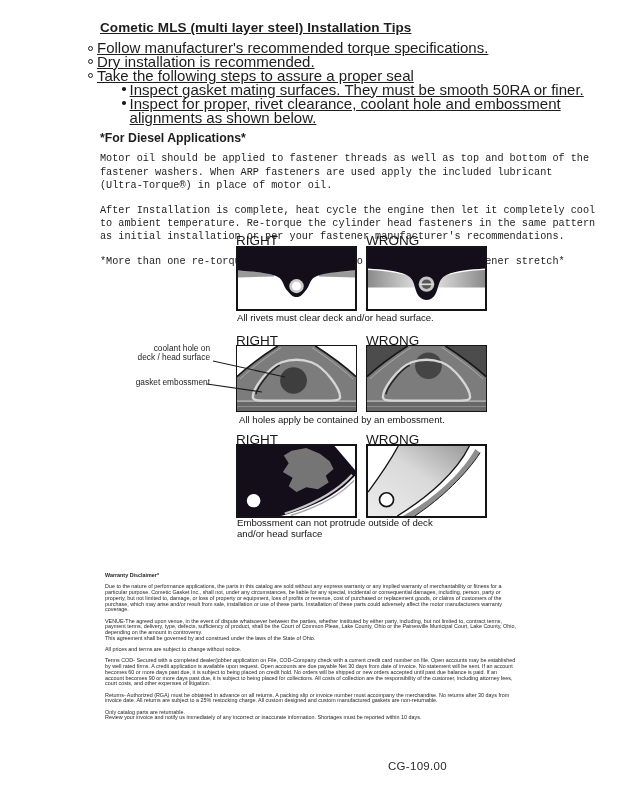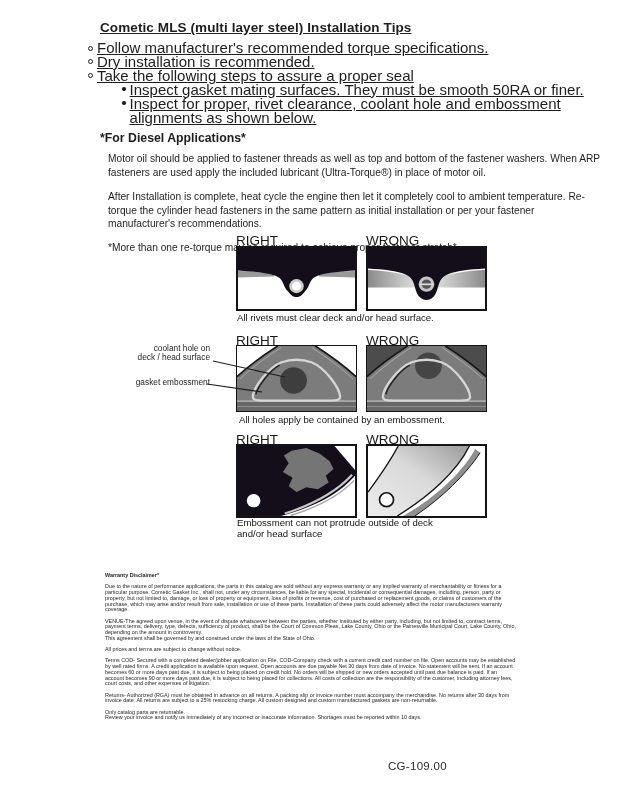--- a/index.html
+++ b/index.html
@@ -12,21 +12,21 @@
   #title{left:100px;top:20px;font-size:13.5px;font-weight:bold;text-decoration:underline;letter-spacing:.1px;}
   
   #bullets{left:88px;top:41px;font-size:15px;line-height:13.9px;width:510px;text-decoration:underline;}
   .b-row{display:flex;align-items:flex-start;}
   .b-circ{width:3px;height:3px;border:1px solid #1d1d1d;border-radius:50%;margin:4.5px 4px 0 0;flex:none;}
   .b-dot{width:3.6px;height:3.6px;background:#1d1d1d;border-radius:50%;margin:4.5px 4px 0 0;flex:none;}
   .sub{margin-left:34px;}
   
   #diesel{left:100px;top:116px;width:500px;font-size:10.2px;line-height:13.4px;}
   #diesel h2{font-size:12.3px;margin:16px 0 7px 0;}
-  #diesel p{margin:0 0 11px 8px;}
+  #diesel p{margin:0 0 11px 0;font-family:Liberation Mono, monospace;}
   
   .rw-label{width:121px;font-size:13.5px;color:#181818;}
   .dbox{box-sizing:border-box;width:121px;background:#fff;}
   .dbox svg{display:block;width:100%;height:100%;}
   .bd1{border:2.2px solid #141414;height:65px;}
   .bd2{border:1.6px solid #141414;height:67px;}
   .bd3{border:2px solid #141414;height:74px;}
   .caption{font-size:9.6px;line-height:10.6px;color:#151515;}
   .callout{font-size:8.3px;line-height:9.4px;text-align:right;color:#1d1d1d;}
   

